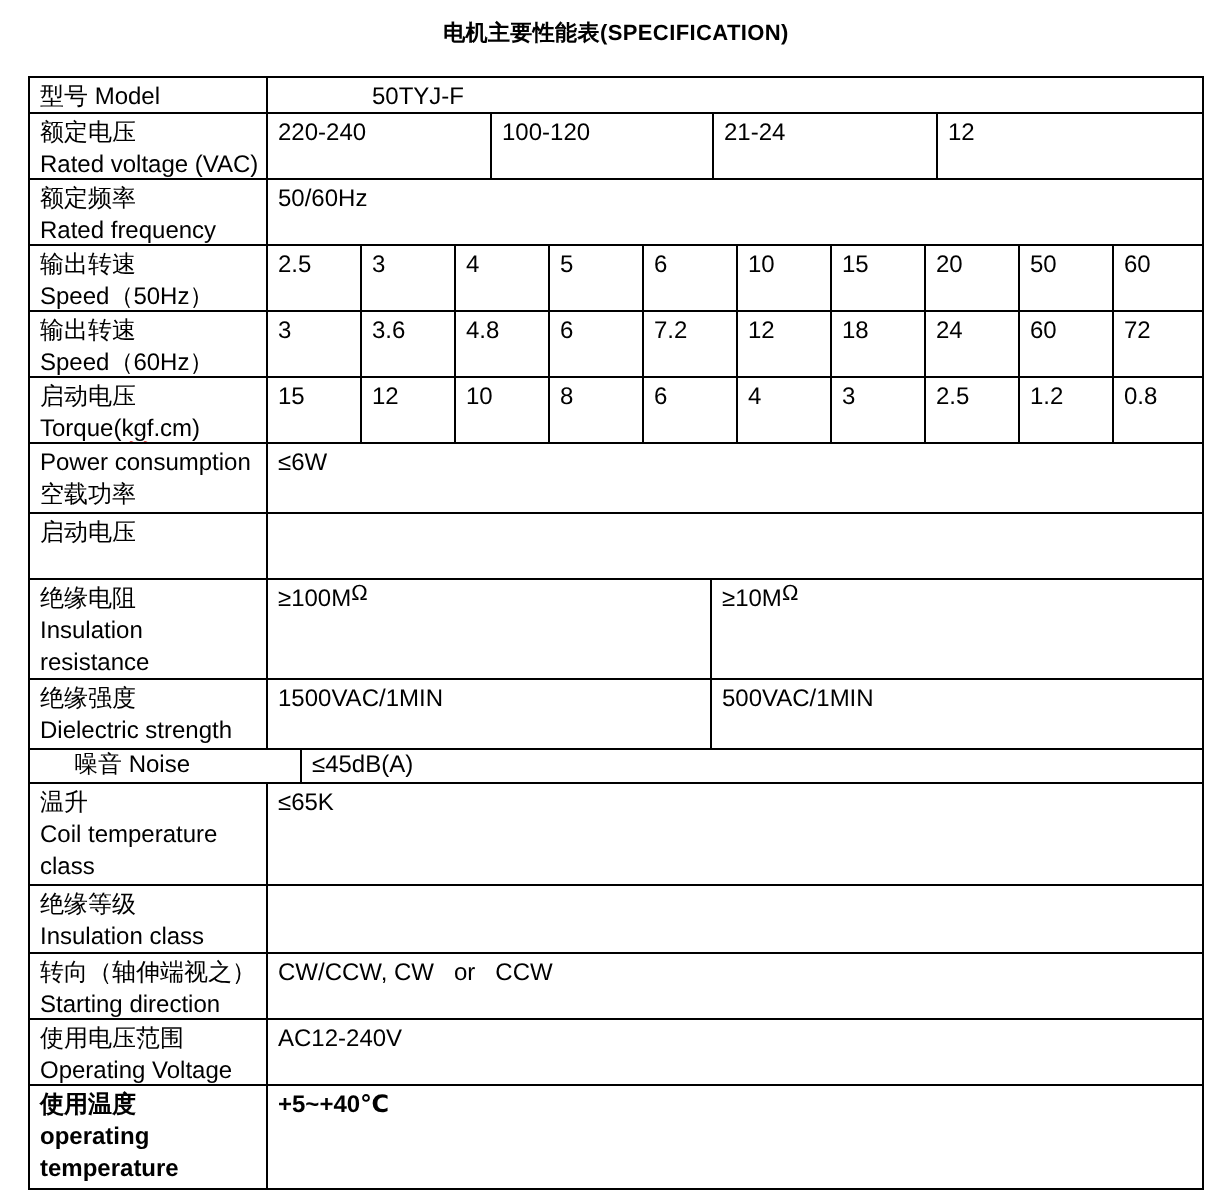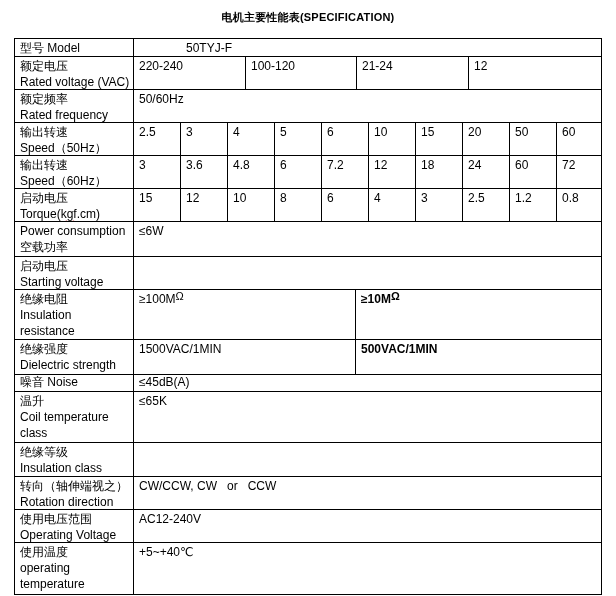--- a/index.html
+++ b/index.html
@@ -30,21 +30,21 @@
     font-size: 12px;
     line-height: 16px;
   }
   .tr {
     display: flex;
     border-bottom: 1px solid #000;
     box-sizing: border-box;
     overflow: hidden;
     justify-content: space-between;
   }
-  .tr:last-child { border-bottom: none; }
+  .tr:last-child { border-bottom: none; font-weight: bold; }
   .lbl {
     flex: 0 0 119px;
     width: 119px;
     border-right: 1px solid #000;
     box-sizing: border-box;
     padding: 1px 2px 0 5px;
     overflow: hidden;
   }
   .cell {
     border-right: 1px solid #000;
@@ -60,21 +60,21 @@
   .h35 { height: 35px; }
   .h50 { height: 50px; }
   .h17 { height: 17px; }
   .h51 { height: 51px; }
   .w112 { flex: 0 0 112px; }
   .w111 { flex: 0 0 111px; }
   .w134 { flex: 0 0 134px; }
   .w47  { flex: 0 0 47px; }
   .w46  { flex: 0 0 46px; }
   .w222 { flex: 0 0 222px; }
-  .w247 { flex: 0 0 247px; font-weight: bold; }
+  .w247 { flex: 0 0 247px; }
   .wfull { flex: 1 1 auto; }
   .model-value { padding-left: 52px; }
   .sp {
     text-decoration: underline wavy #cc0000;
     text-decoration-skip-ink: none;
     text-underline-offset: 2px;
   }
   .ohm {
     position: relative;
     top: -3px;
@@ -168,21 +168,20 @@
     <div class="lbl">
       <span class="line">Power consumption</span>
       <span class="line">空载功率</span>
     </div>
     <div class="cell last wfull">≤6W</div>
   </div>
 
   <div class="tr h33">
     <div class="lbl">
       <span class="line">启动电压</span>
-      <span class="line">Starting voltage</span>
     </div>
   </div>
 
   <div class="tr h50">
     <div class="lbl">
       <span class="line">绝缘电阻</span>
       <span class="line">Insulation</span>
       <span class="line">resistance</span>
     </div>
     <div class="cell w222"><span>≥100M</span><span class="ohm">Ω</span></div>
@@ -192,21 +191,21 @@
   <div class="tr h35">
     <div class="lbl">
       <span class="line">绝缘强度</span>
       <span class="line">Dielectric strength</span>
     </div>
     <div class="cell w222">1500VAC/1MIN</div>
     <div class="cell last w247">500VAC/1MIN</div>
   </div>
 
   <div class="tr h17" style="line-height:15px;">
-    <div class="lbl" style="padding-top:0;">噪音 Noise</div>
+    <div class="lbl" style="padding-top:0;margin-left:17px;">噪音 Noise</div>
     <div class="cell last wfull" style="padding-top:0;">≤45dB(A)</div>
   </div>
 
   <div class="tr h51">
     <div class="lbl">
       <span class="line">温升</span>
       <span class="line">Coil temperature</span>
       <span class="line">class</span>
     </div>
     <div class="cell last wfull">≤65K</div>
@@ -219,21 +218,21 @@
     </div>
     <div class="cell last wfull">
       
       
     </div>
   </div>
 
   <div class="tr h33">
     <div class="lbl">
       <span class="line">转向（轴伸端视之）</span>
-      <span class="line">Rotation direction</span>
+      <span class="line">Starting direction</span>
     </div>
     <div class="cell last wfull">CW/CCW, CW   or   CCW</div>
   </div>
 
   <div class="tr h33">
     <div class="lbl">
       <span class="line">使用电压范围</span>
       <span class="line">Operating Voltage</span>
     </div>
     <div class="cell last wfull">AC12-240V</div>

